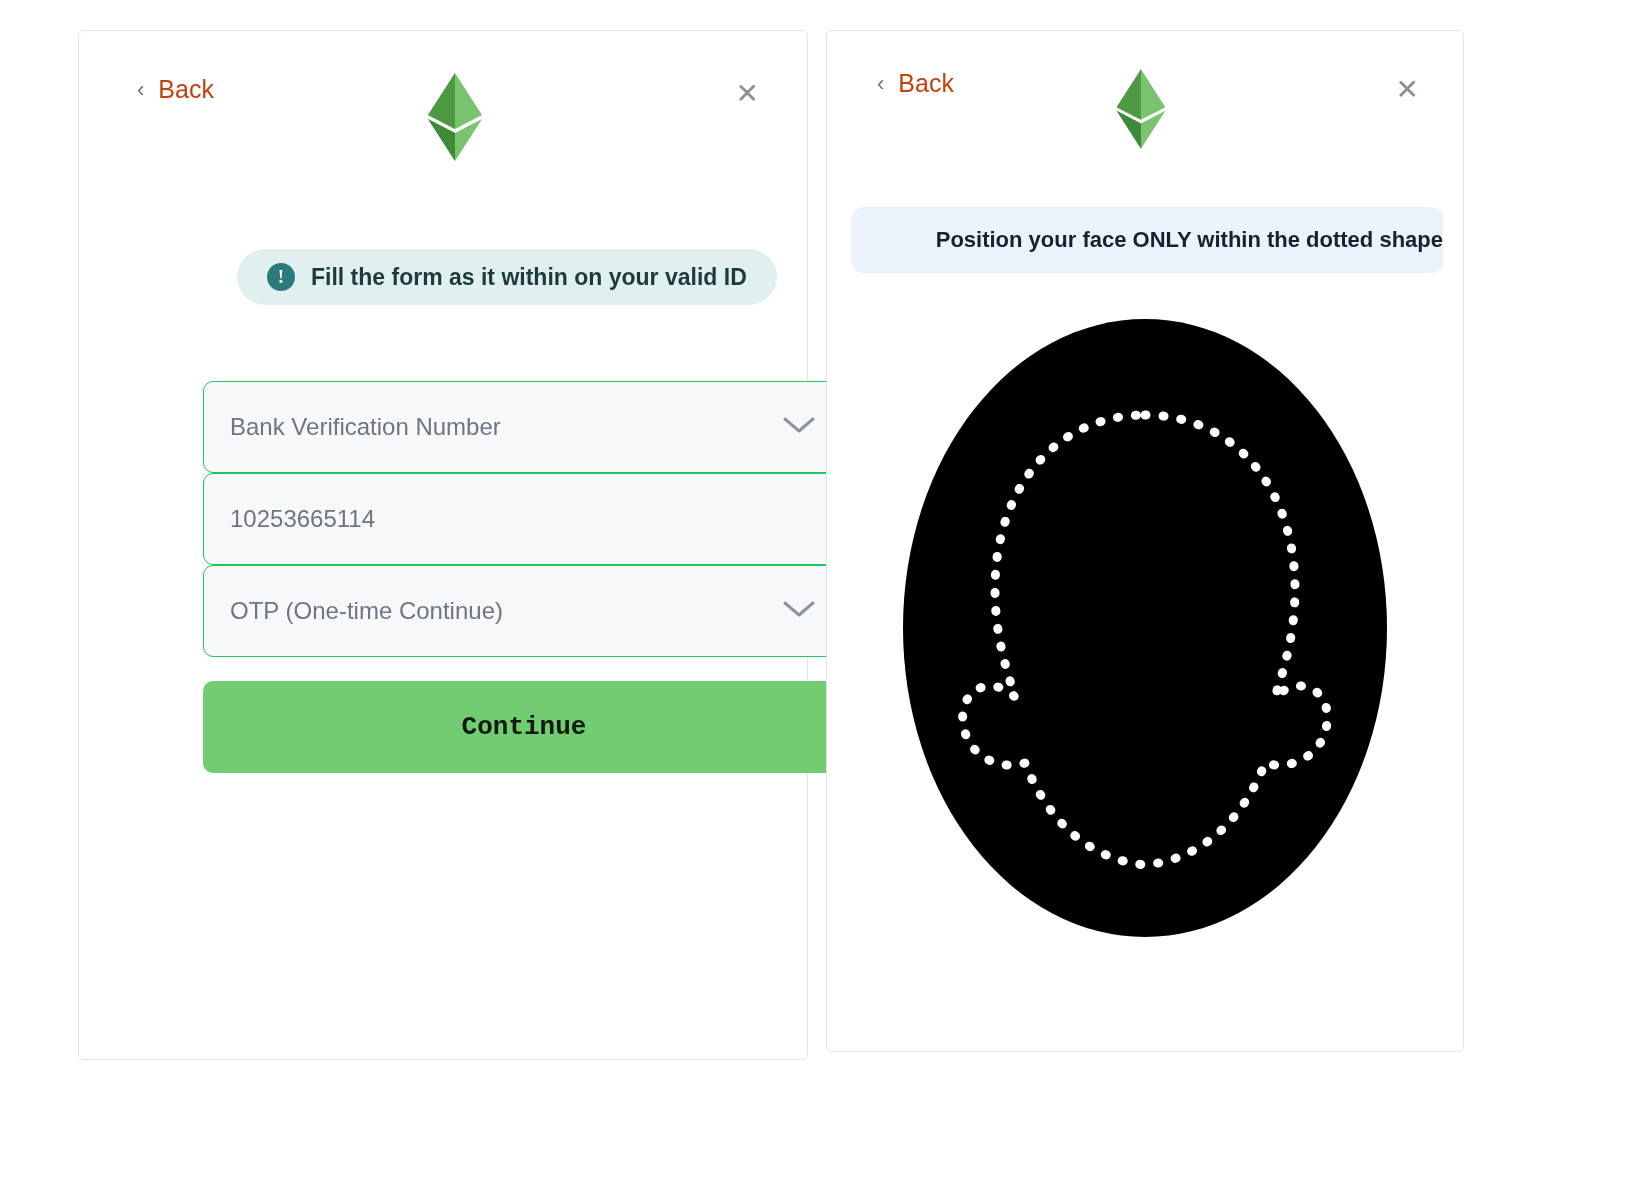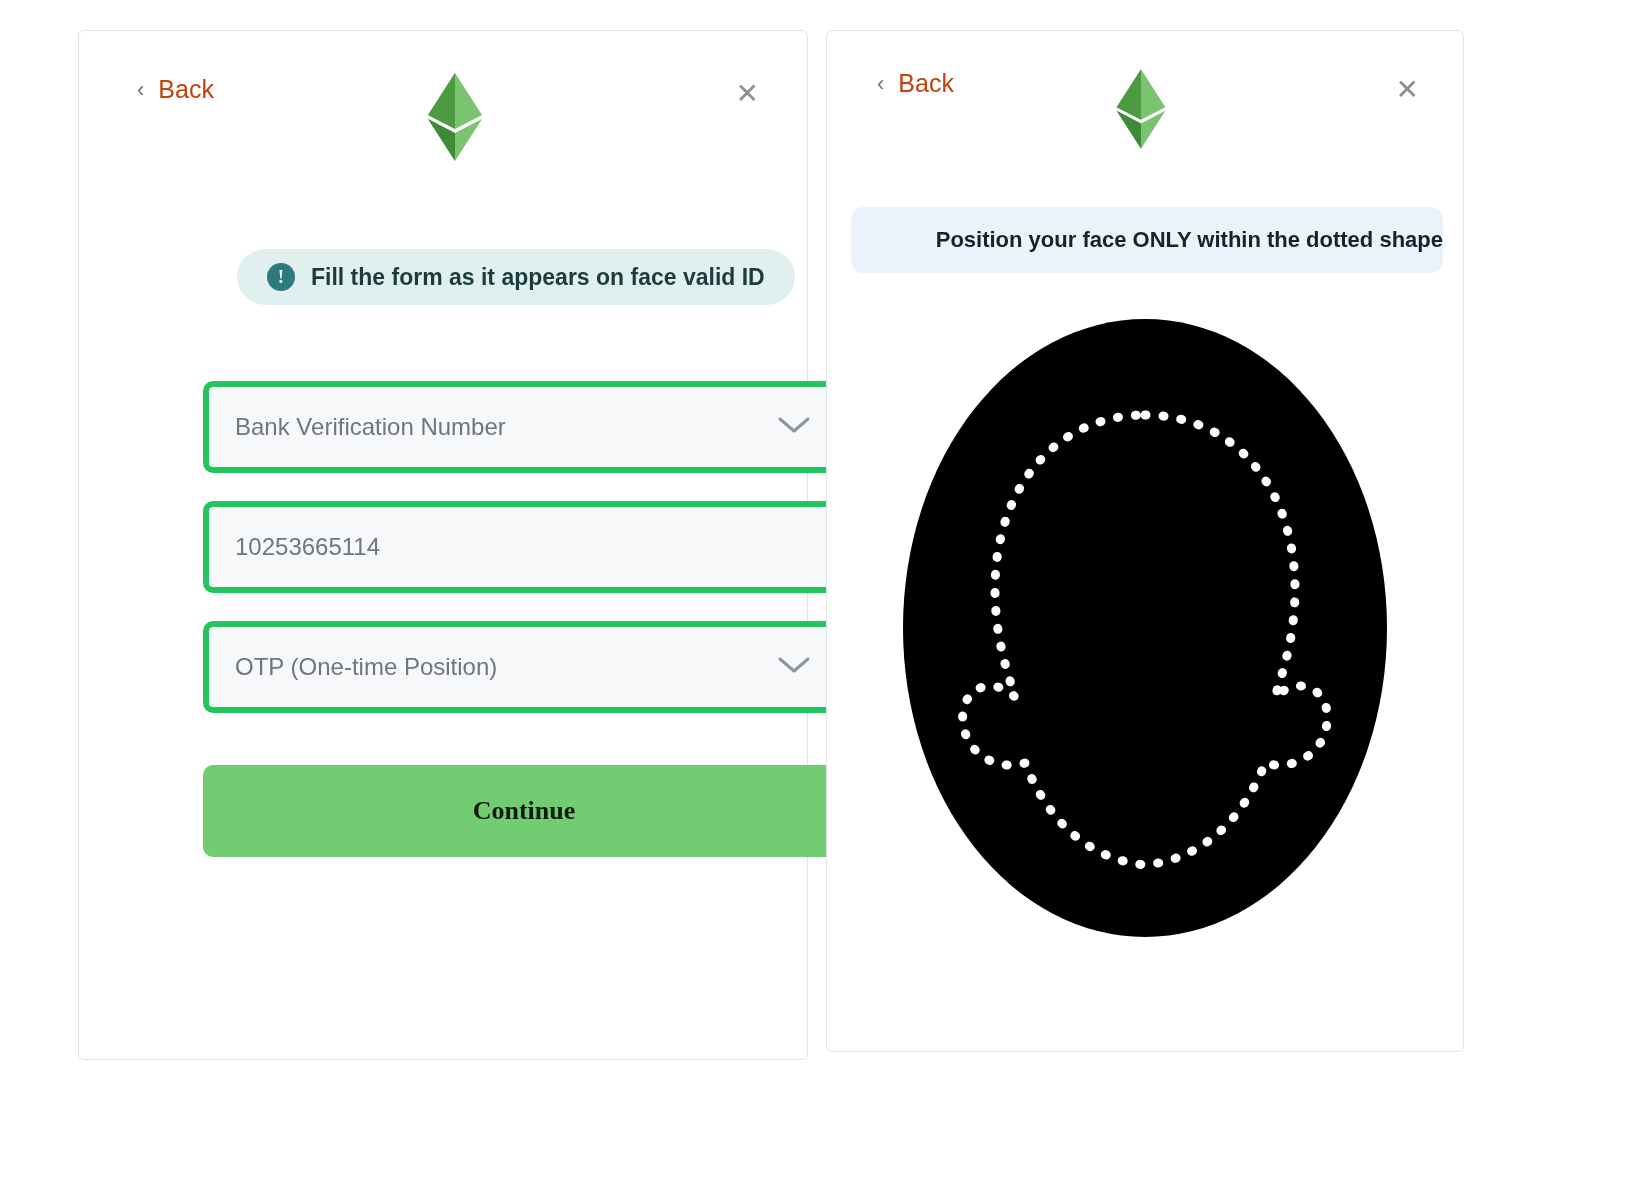--- a/index.html
+++ b/index.html
@@ -126,27 +126,26 @@
     font-size: 24px;
     color: #2b3a55;
     font-weight: bold;
     margin-bottom: 14px;
     letter-spacing: 0.1px;
   }
   .select-box, .input-box {
     position: relative;
     height: 92px;
     background: #f7f8f9;
-    border: 6px solid #22c55e;
+    border: 1px solid #22c55e;
     border-radius: 10px;
     box-sizing: border-box;
     display: flex;
     align-items: center;
     padding: 14px 26px;
-    margin-bottom: 28px;
   }
   .select-value, .input-value {
     font-size: 24px;
     color: #6f7680;
   }
   .chev-down {
     position: absolute;
     right: 28px;
     top: 50%;
     transform: translateY(-50%);
@@ -155,21 +154,21 @@
     width: 642px;
     height: 92px;
     background: #72cc72;
     border: none;
     border-radius: 10px;
     color: #0f1a0f;
     font-size: 26px;
     font-weight: bold;
     cursor: pointer;
     margin-top: 24px;
-    font-family: Liberation Serif, serif;
+    font-family: Liberation Mono, monospace;
   }
 
   
   .banner-right {
     position: absolute;
     left: 24px;
     top: 176px;
     width: 592px;
     height: 66px;
     background: #eaf2fb;
@@ -212,40 +211,40 @@
           <polygon points="31,62 58,48 31,90 4,48" fill="#7ac36f"></polygon>
           <polygon points="31,62 31,90 4,48" fill="#3f8a38"></polygon>
         </svg>
       </span>
 
       <button class="close-btn" style="right:42px; top:48px;">✕</button>
     </div>
 
     <div class="alert" style="position:absolute; left:158px; top:218px;">
       <span class="alert-icon">!</span>
-      <span class="alert-text">Fill the form as it appears on face valid ID</span>
+      <span class="alert-text">Fill the form as it within on your valid ID</span>
     </div>
 
     <div class="form">
 
       <div class="select-box">
         <span class="select-value">Bank Verification Number</span>
         <span class="chev-down">
           <svg width="34" height="20" viewBox="0 0 34 20" aria-hidden="true">
             <polyline points="3,4 17,16 31,4" fill="none" stroke="#8d949e" stroke-width="3" stroke-linecap="round" stroke-linejoin="round"></polyline>
           </svg>
         </span>
       </div>
 
       <div class="input-box">
         <span class="input-value">10253665114</span>
       </div>
 
       <div class="select-box">
-        <span class="select-value">OTP (One-time Position)</span>
+        <span class="select-value">OTP (One-time Continue)</span>
         <span class="chev-down">
           <svg width="34" height="20" viewBox="0 0 34 20" aria-hidden="true">
             <polyline points="3,4 17,16 31,4" fill="none" stroke="#8d949e" stroke-width="3" stroke-linecap="round" stroke-linejoin="round"></polyline>
           </svg>
         </span>
       </div>
 
       <button class="continue-btn">Continue</button>
     </div>
   </div>

